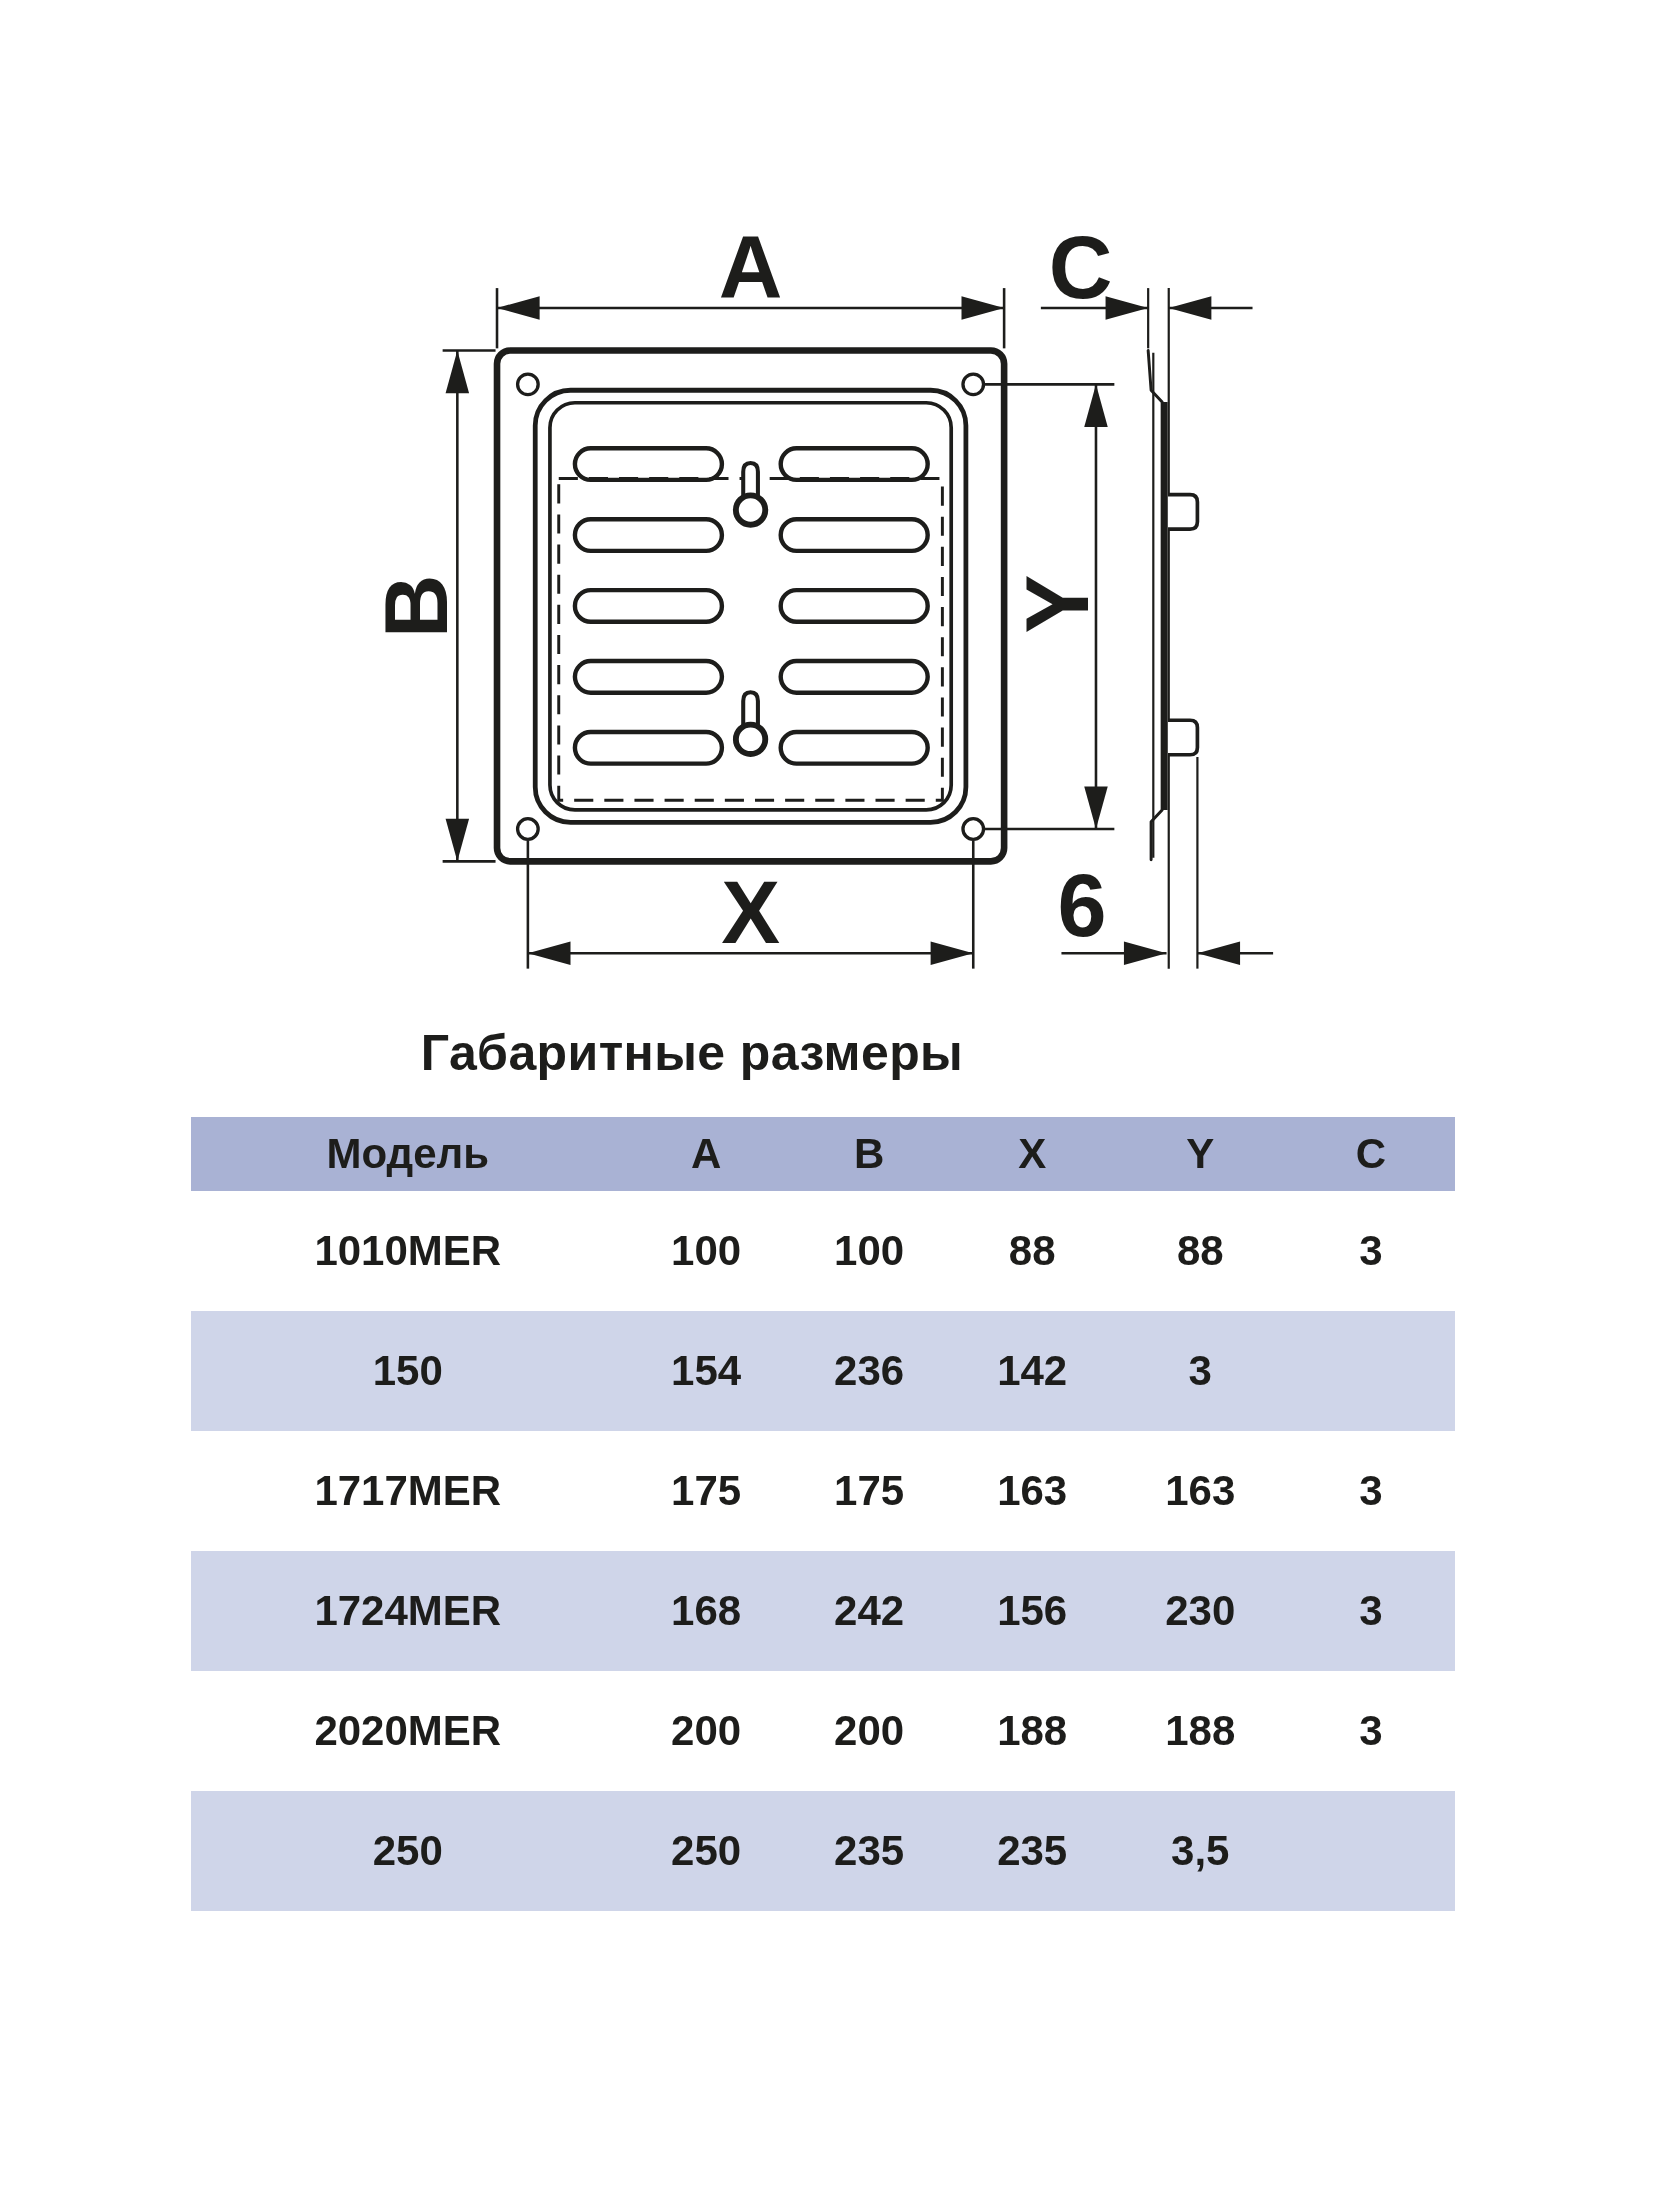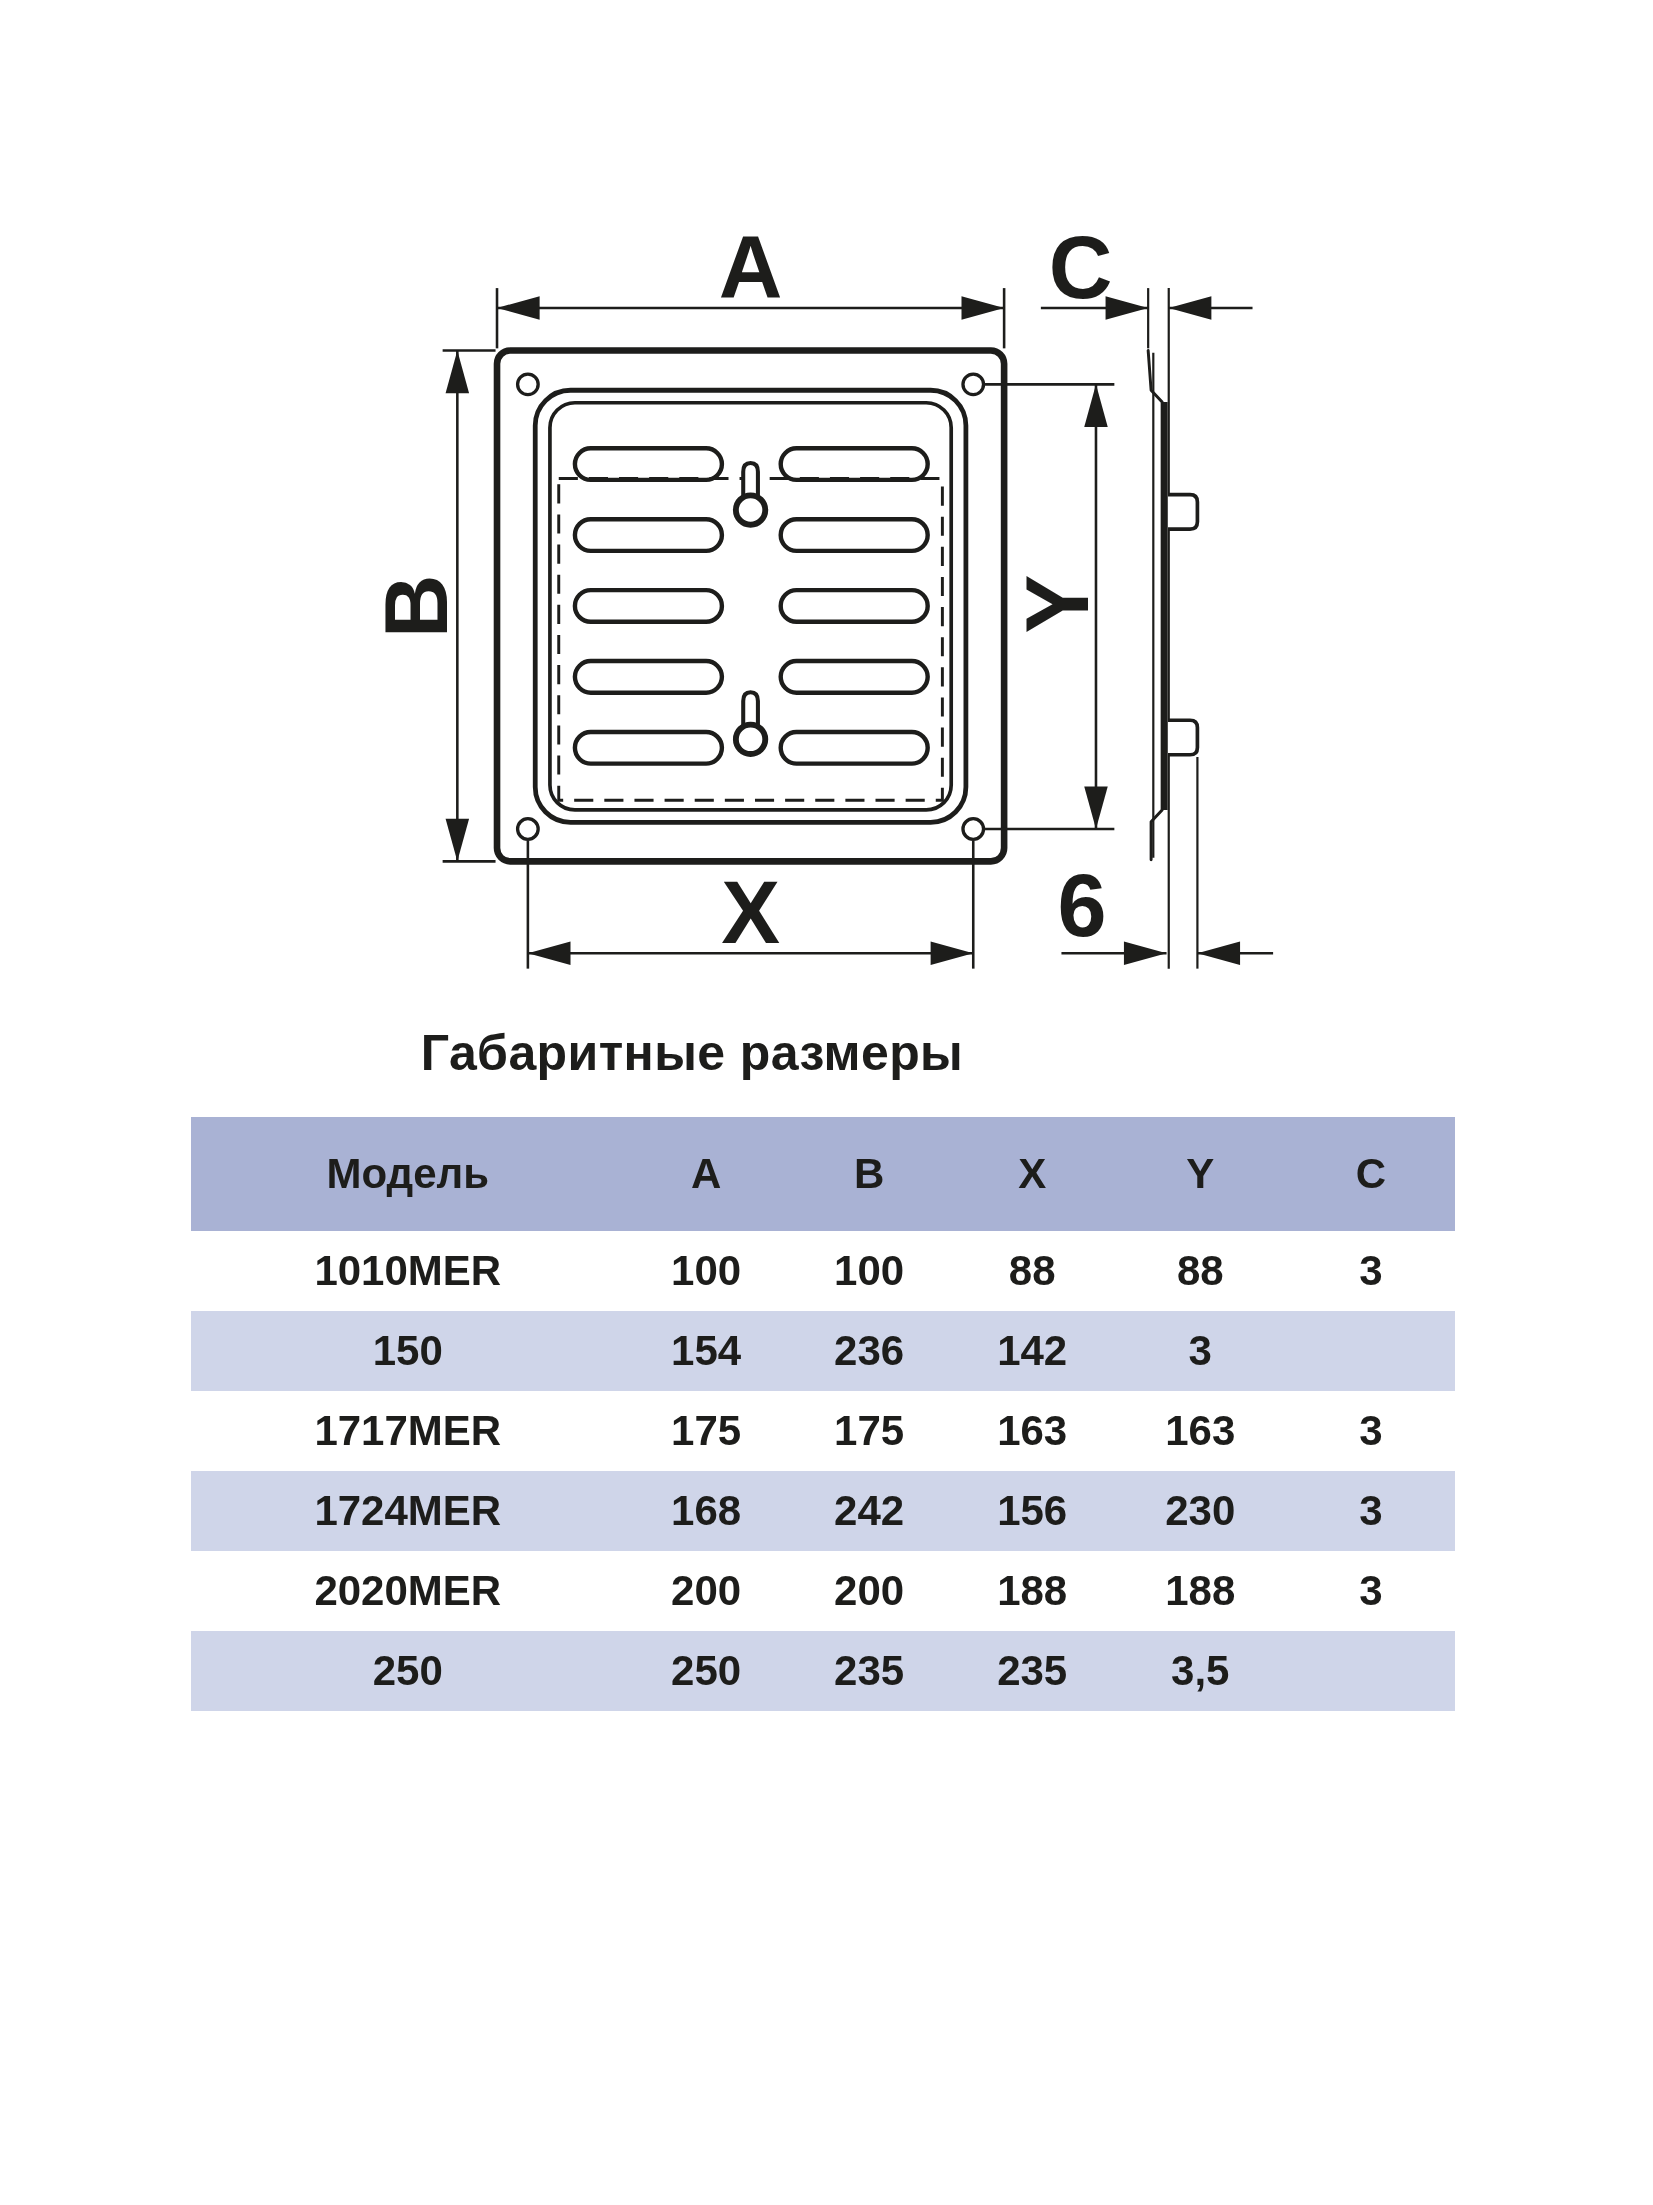--- a/index.html
+++ b/index.html
@@ -19,23 +19,23 @@
   }
 
   #dim-table {
     position:absolute; left:191px; top:1117px; width:1264px;
     font-weight:bold; color:var(--text,#1d1d1b);
   }
   .trow {
     display:grid;
     grid-template-columns:34.3% 12.9% 12.9% 12.9% 13.7% 13.3%;
     align-items:center; text-align:center;
-    height:80px; font-size:42px; background:transparent;
-  }
-  .trow.header { height:114px; background:var(--header-bg,#a9b2d4);text-align:center; }
+    height:120px; font-size:42px; background:transparent;
+  }
+  .trow.header { height:74px; background:var(--header-bg,#a9b2d4);text-align:center; }
   .trow.alt { background:var(--row-alt-bg,#cfd5e9); }
   .tcell { line-height:1; }
 
   svg text { font-family:"Liberation Sans", sans-serif; font-weight:bold; }
 </style>
 </head>
 <body>
 
 <div id="page">
 

